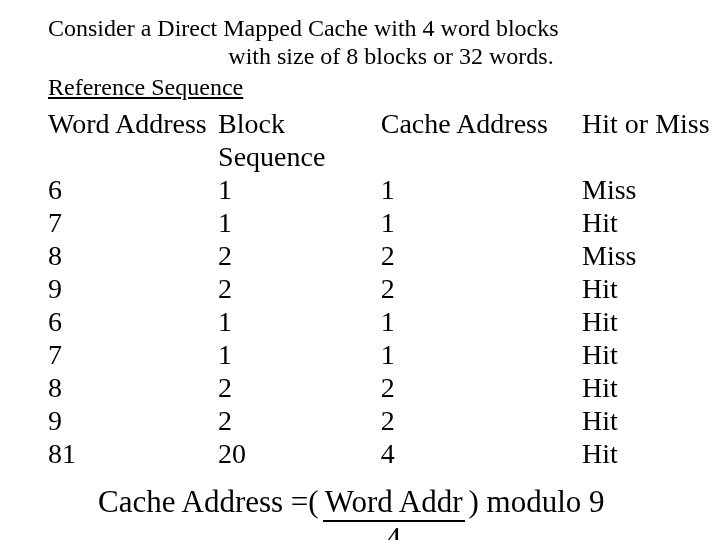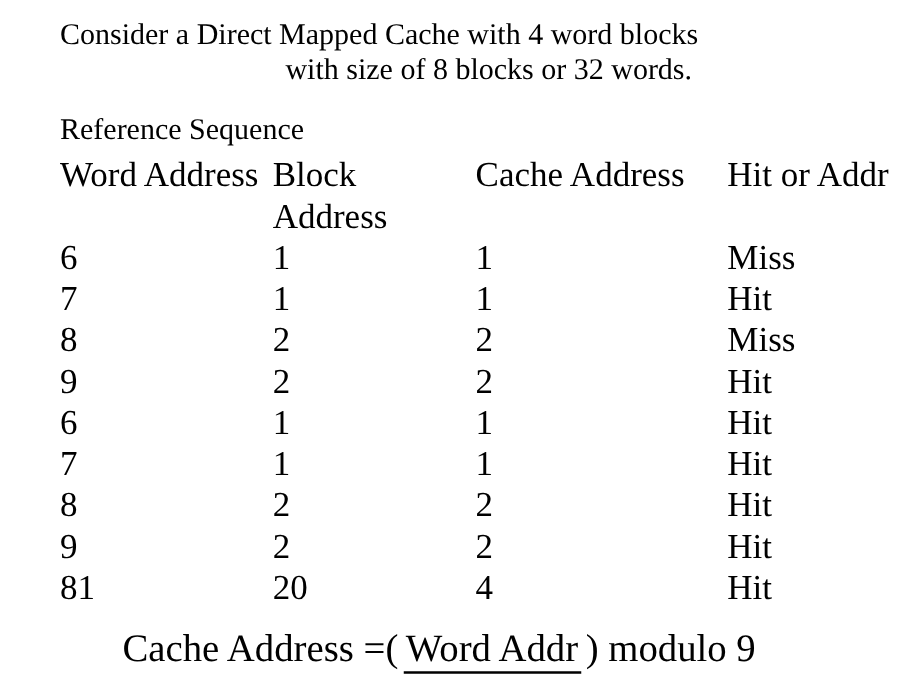--- a/index.html
+++ b/index.html
@@ -12,21 +12,22 @@
     color: #000;
   }
   .page {
     padding: 14px 0 0 48px;
     font-size: 24px;
     line-height: 1.18;
   }
   .intro .l1 { }
   .intro .l2 { padding-left: 14px; text-align: center; }
   .refseq {
-    margin-top: 19px;
+    text-decoration: underline;
+    margin-top: 2px;
   }
   table.data {
     border-collapse: collapse;
     margin-top: 6px;
     font-size: 28px;
   }
   table.data th, table.data td {
     text-align: left;
     font-weight: normal;
     padding: 0;
@@ -76,23 +77,23 @@
     <div class="l1">Consider a Direct Mapped Cache with 4 word blocks</div>
     <div class="l2">with size of 8 blocks or 32 words.</div>
   </div>
 
   <div class="refseq">Reference Sequence</div>
 
   <table class="data">
     <thead>
       <tr>
         <th class="col-word">Word Address</th>
-        <th class="col-block">Block Address</th>
+        <th class="col-block">Block Sequence</th>
         <th class="col-cache">Cache Address</th>
-        <th class="col-hit">Hit or Addr</th>
+        <th class="col-hit">Hit or Miss</th>
       </tr>
     </thead>
     <tbody>
       <tr>
         <td class="col-word">6</td>
         <td class="col-block">1</td>
         <td class="col-cache">1</td>
         <td class="col-hit">Miss</td>
       </tr>
       <tr>

